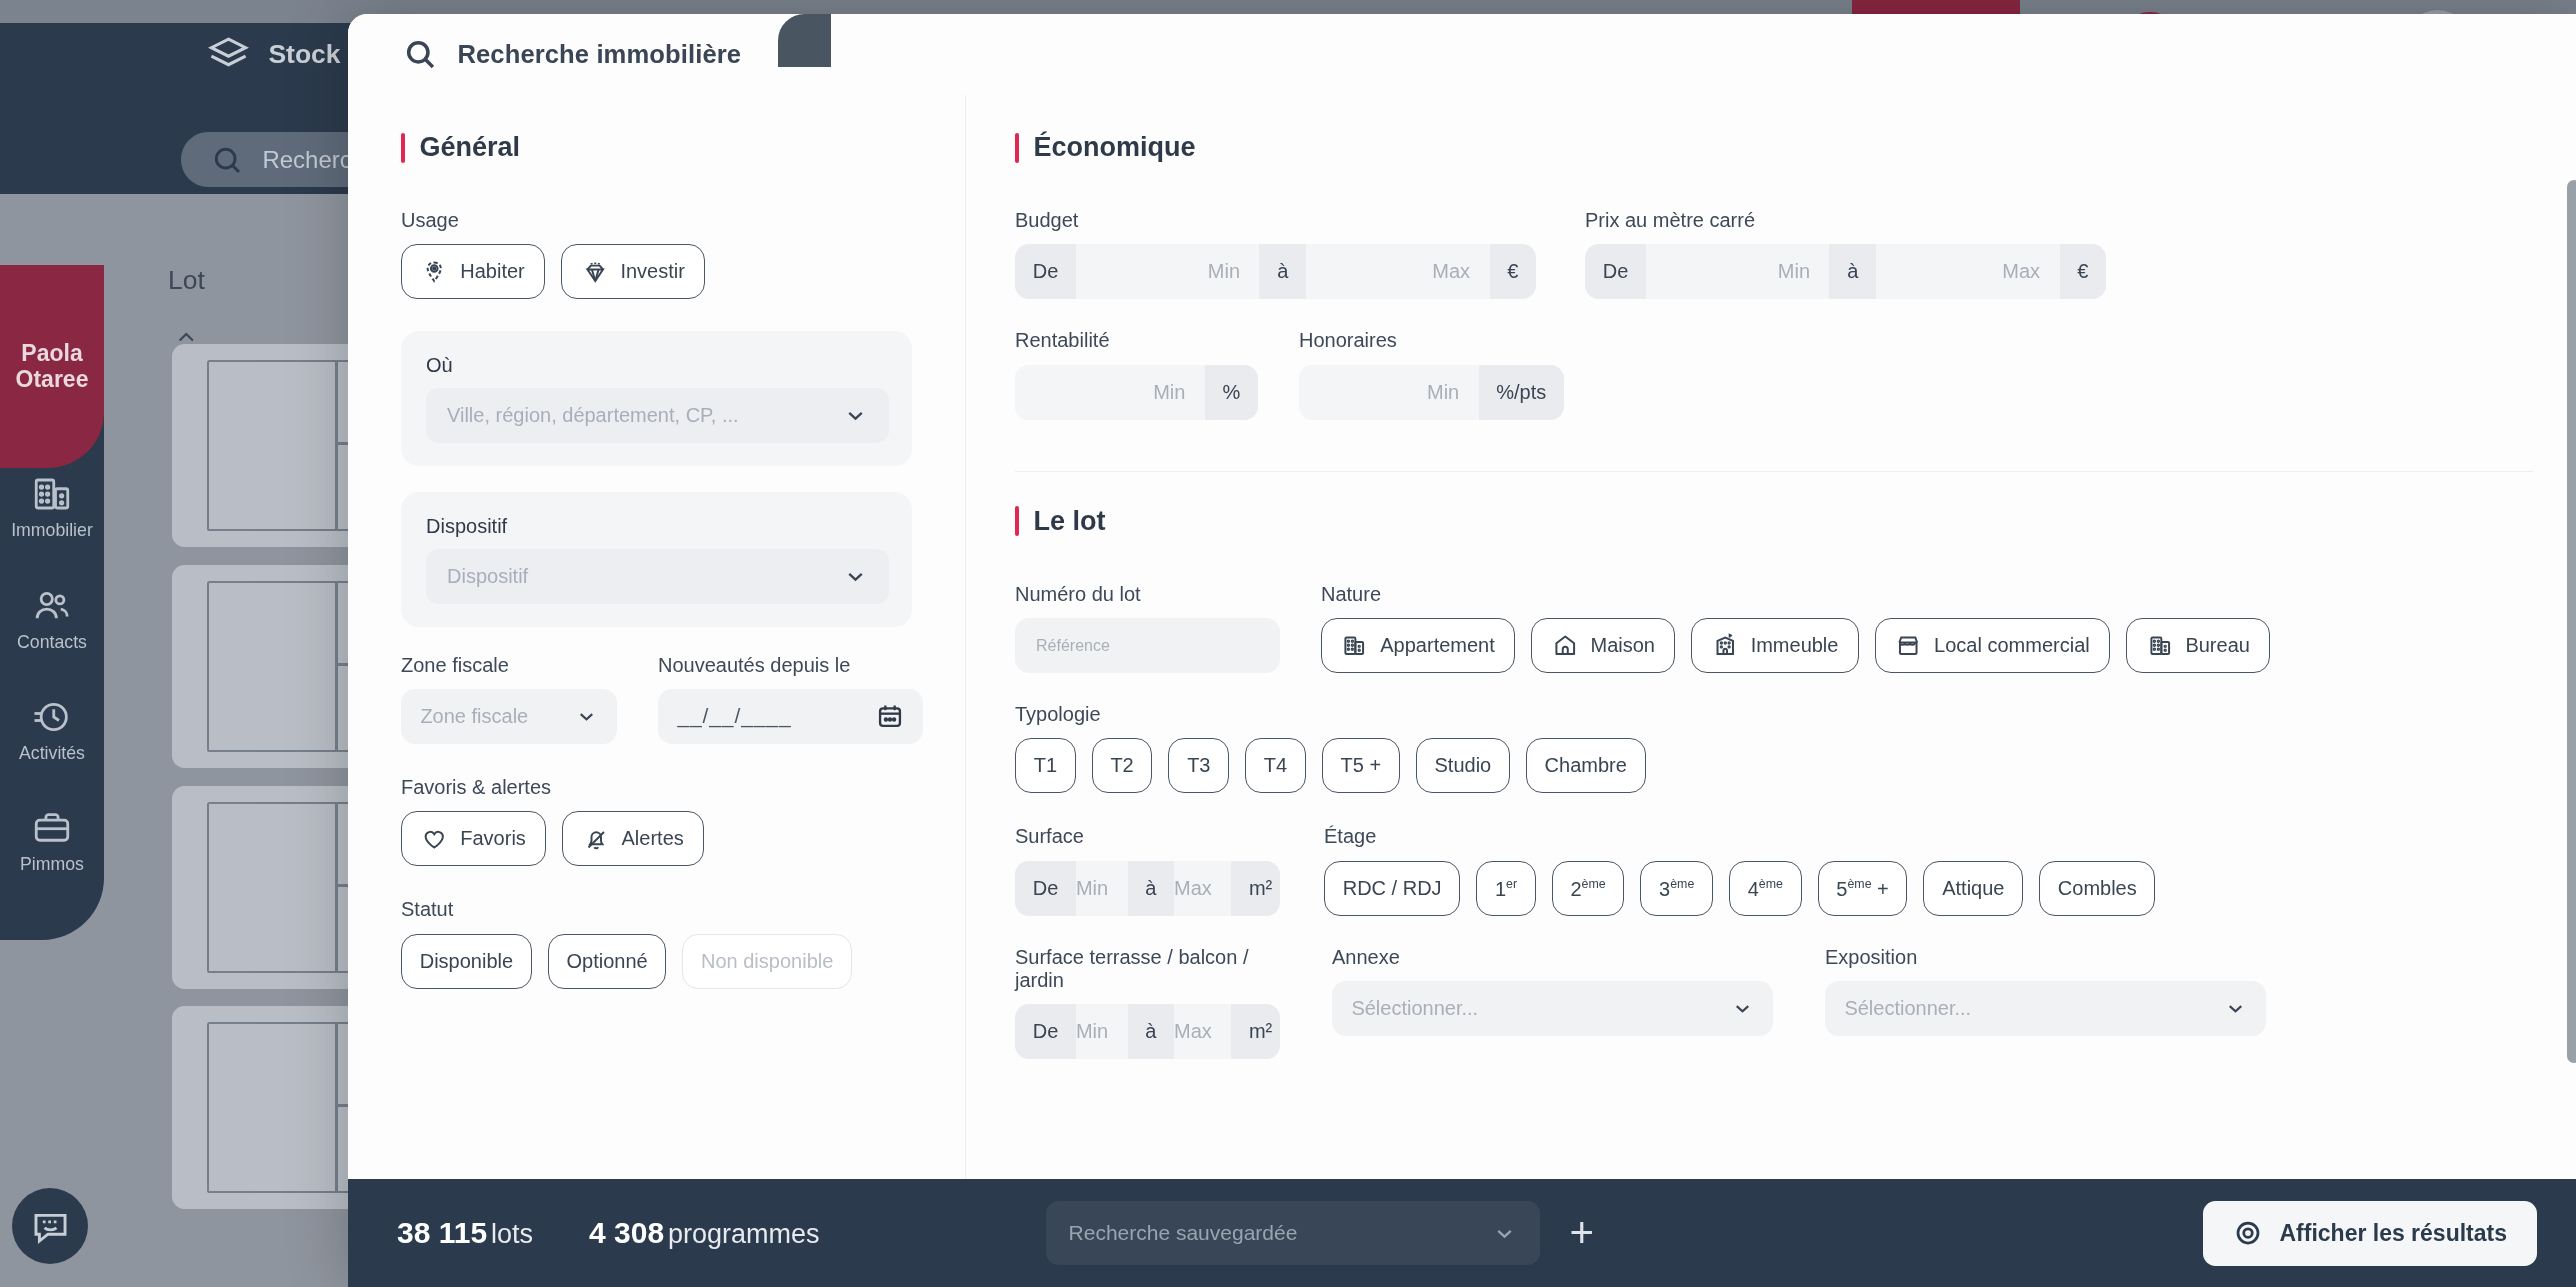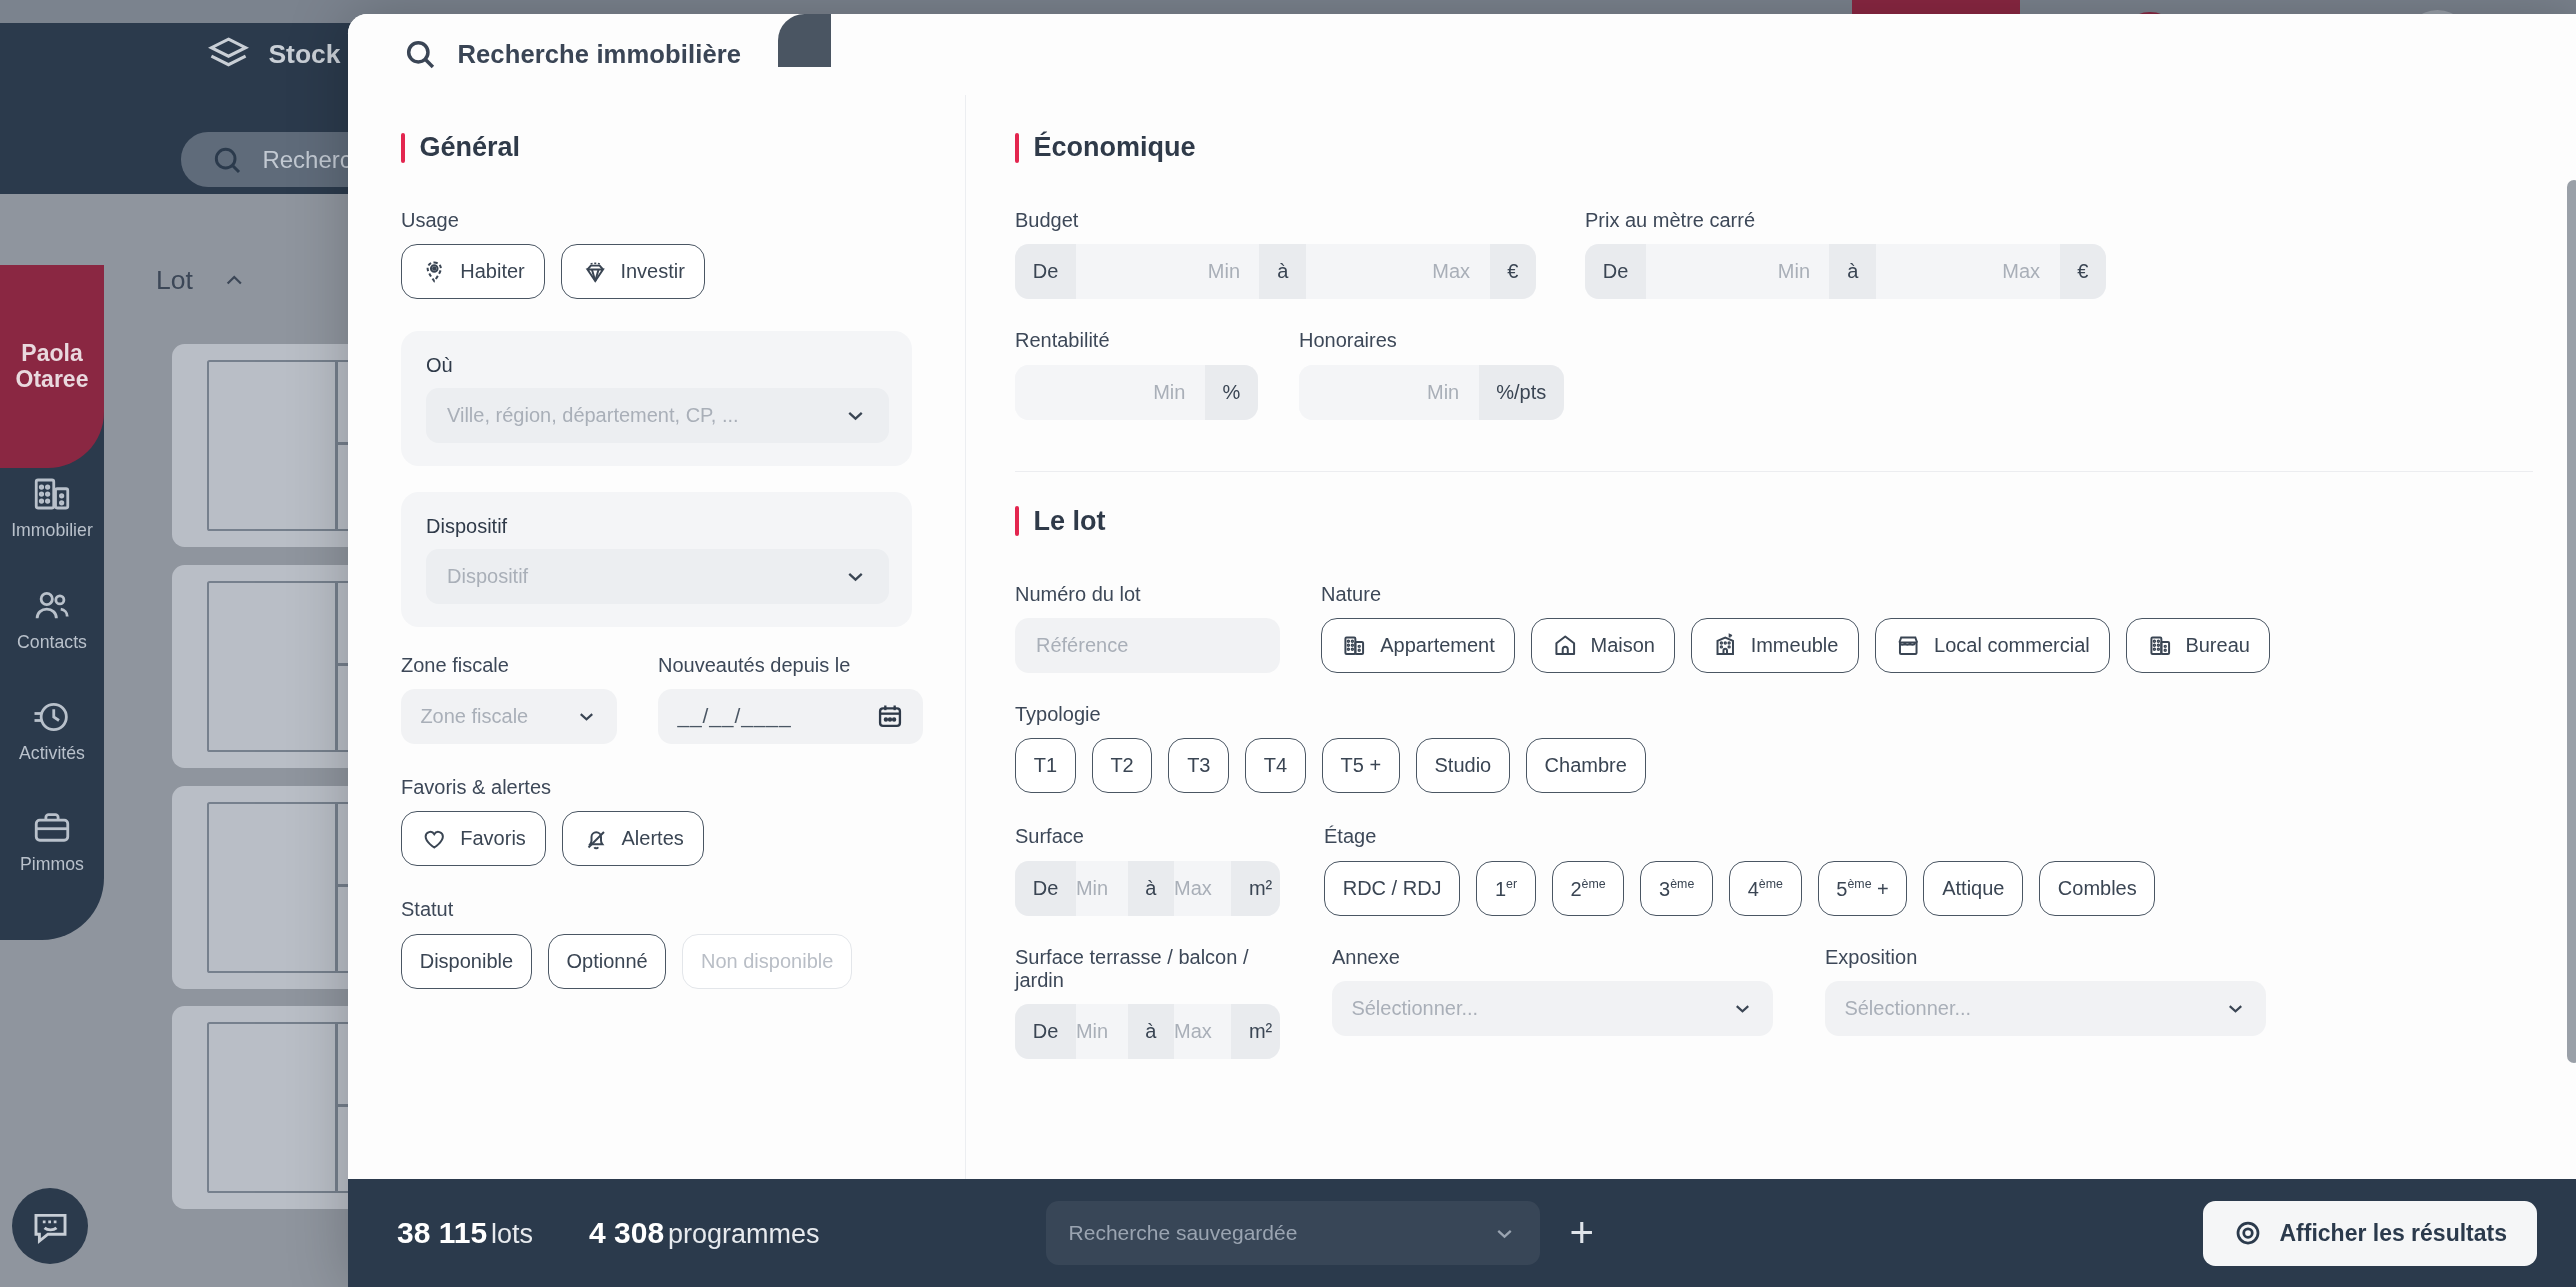--- a/index.html
+++ b/index.html
@@ -13,21 +13,21 @@
 
   
   #bg-app { position:absolute; inset:0; filter: blur(0.5px); }
   .bg-topbar { position:absolute; left:0; top:0; width:100%; height:88px; background:#7b838e; }
   .bg-navstrip { position:absolute; left:0; top:23px; width:1103px; height:78px; background:#2b3a4c; border-top-right-radius:41px; }
   .bg-navstrip2 { position:absolute; left:0; top:88px; width:2576px; height:106px; background:#2b3a4c; }
   .bg-tab-stock { position:absolute; left:208px; top:34px; display:flex; align-items:center; gap:19.4px; color:#c9cfd6; font-size:26.5px; font-weight:700; }
   .bg-search { position:absolute; left:181px; top:132px; width:971px; height:55px; background:#5f6b7a; border-radius:27px; display:flex; align-items:center; gap:19.4px; padding-left:30px; }
   .bg-search span { color:#c2c9d2; font-size:24px; }
   .bg-content { position:absolute; left:0; top:194px; width:2576px; height:1093px; background:#8f959e; }
-  .bg-lot-head { position:absolute; left:156px; top:265px; color:#3c4757; font-size:26.5px; display:flex; gap:28px; align-items:center; }
+  .bg-lot-head { position:absolute; left:168px; top:265px; color:#3c4757; font-size:26.5px; display:flex; gap:28px; align-items:center;flex-direction:column; }
   .bg-card { position:absolute; left:172px; width:494px; background:#b9bec6; border-radius:12.4px; }
   .bg-card.c1 { top:344px; height:203px; }
   .bg-card.c2 { top:565px; height:203px; }
   .bg-card.c3 { top:786px; height:203px; }
   .bg-card.c4 { top:1006px; height:203px; }
   .bg-plan { position:absolute; inset:16px 35px; border:2.6px solid #3f4c5e; opacity:.55; border-radius:2.6px;}
   .bg-plan:after{content:"";position:absolute;left:30%;top:0;bottom:0;width:2.6px;background:#3f4c5e;}
   .bg-plan:before{content:"";position:absolute;left:30%;right:10%;top:48%;height:2.6px;background:#3f4c5e;}
 
   
@@ -107,21 +107,21 @@
 
   .date-fld { background:#f1f2f4; border-radius:14px; height:55px; display:flex; align-items:center; justify-content:space-between; padding:0 19.4px; width:265px; }
   .date-fld .dt { font-size:21px; color:#4a5663; letter-spacing:0.9px; }
   .date-fld svg{width:28px;height:28px;stroke:#2f3a49;fill:none;stroke-width:2;}
 
   .zone-sel { background:#f1f2f4; border-radius:14px; height:55px; width:216px; display:flex; align-items:center; justify-content:space-between; padding:0 19.4px; font-size:20px; color:#a9afb8; }
   .zone-sel svg{width:23px;height:23px;stroke:#3a4553;fill:none;stroke-width:2.2;}
 
   .divider { height:0.9px; background:#ecedf0; margin:14px 0 34px 0; }
 
-  .ref-input { background:#f1f2f4; border-radius:14px; height:55px; width:265px; display:flex; align-items:center; padding:0 21px; font-size:20px; color:#a9afb8; }
+  .ref-input { background:#f1f2f4; border-radius:14px; height:55px; width:265px; display:flex; align-items:center; padding:0 21px; font-size:16px; color:#a9afb8; }
 
   .fade-bottom { position:absolute; left:0; right:0; bottom:0; height:115px; background:linear-gradient(to bottom, rgba(253,253,253,0) 0%, rgba(253,253,253,.92) 72%, #fdfdfd 100%); pointer-events:none; }
 
   
   .modal-foot {
     position:absolute; left:0; right:0; bottom:0; height:108px; background:#2b3a4c;
     display:flex; align-items:center; padding:0 49px; gap:0;
   }
   .counts { display:flex; align-items:baseline; gap:56px; }
   .count b { font-size:30px; color:#fff; font-weight:700; }

